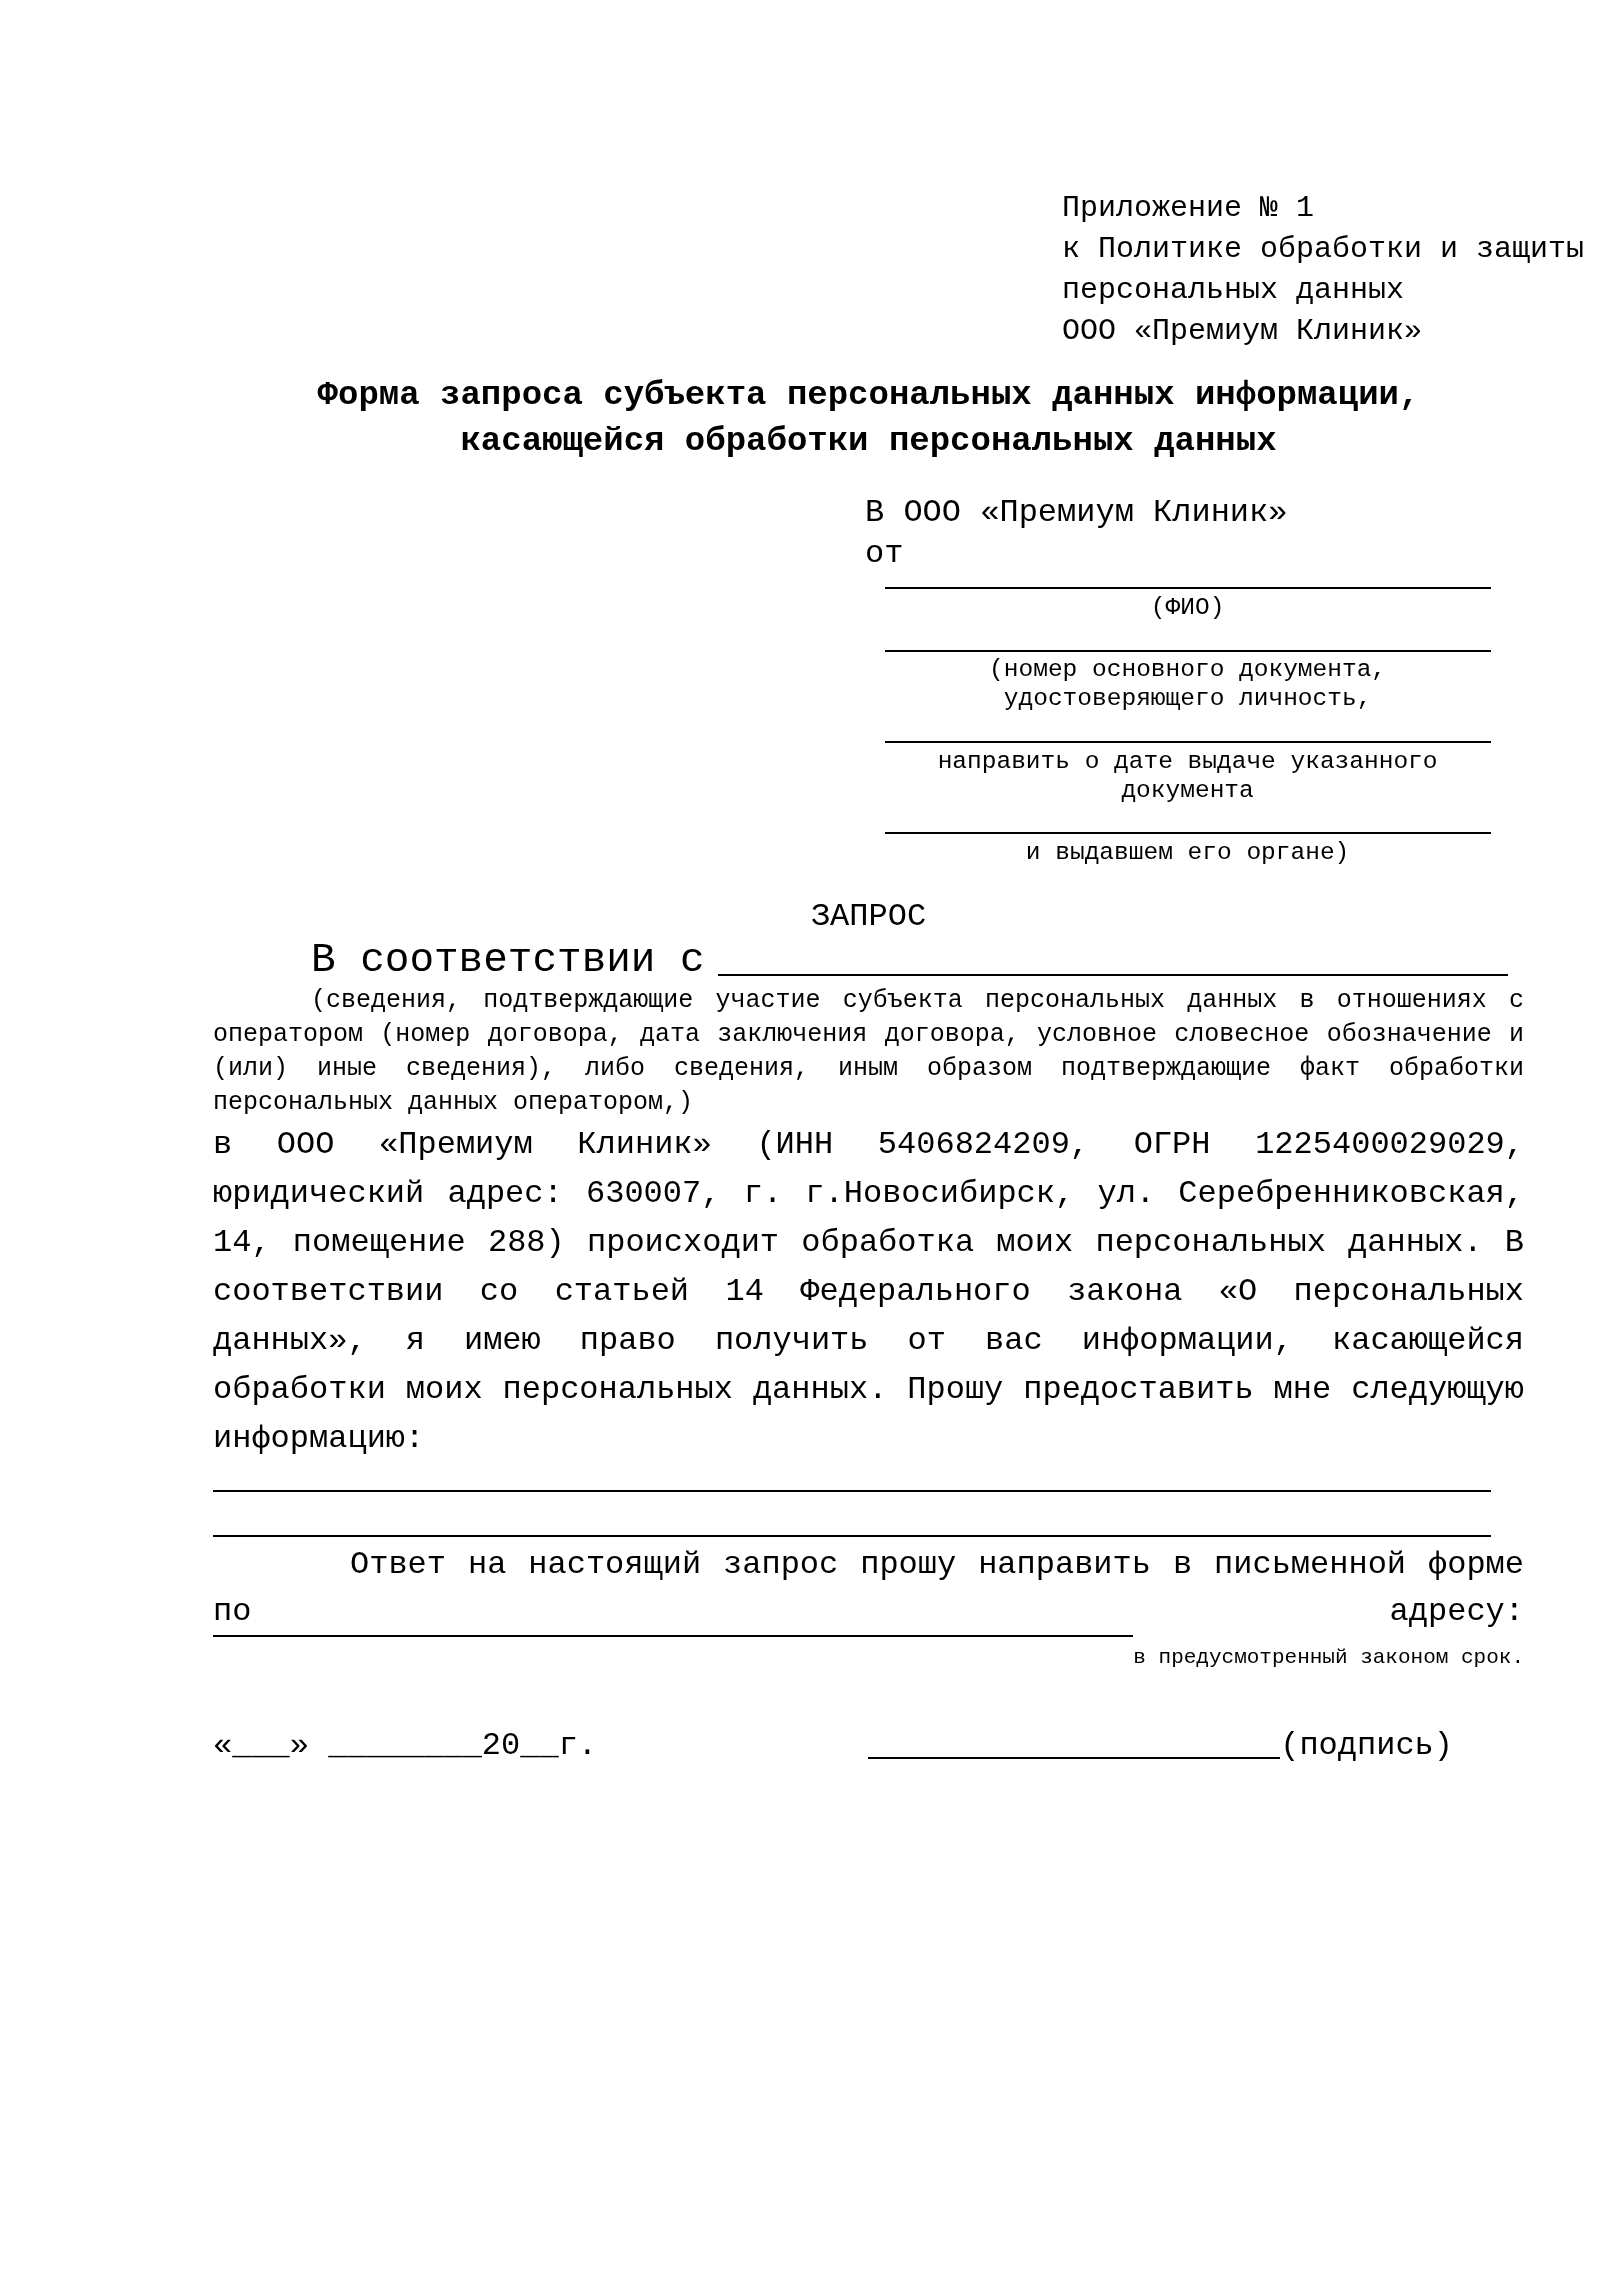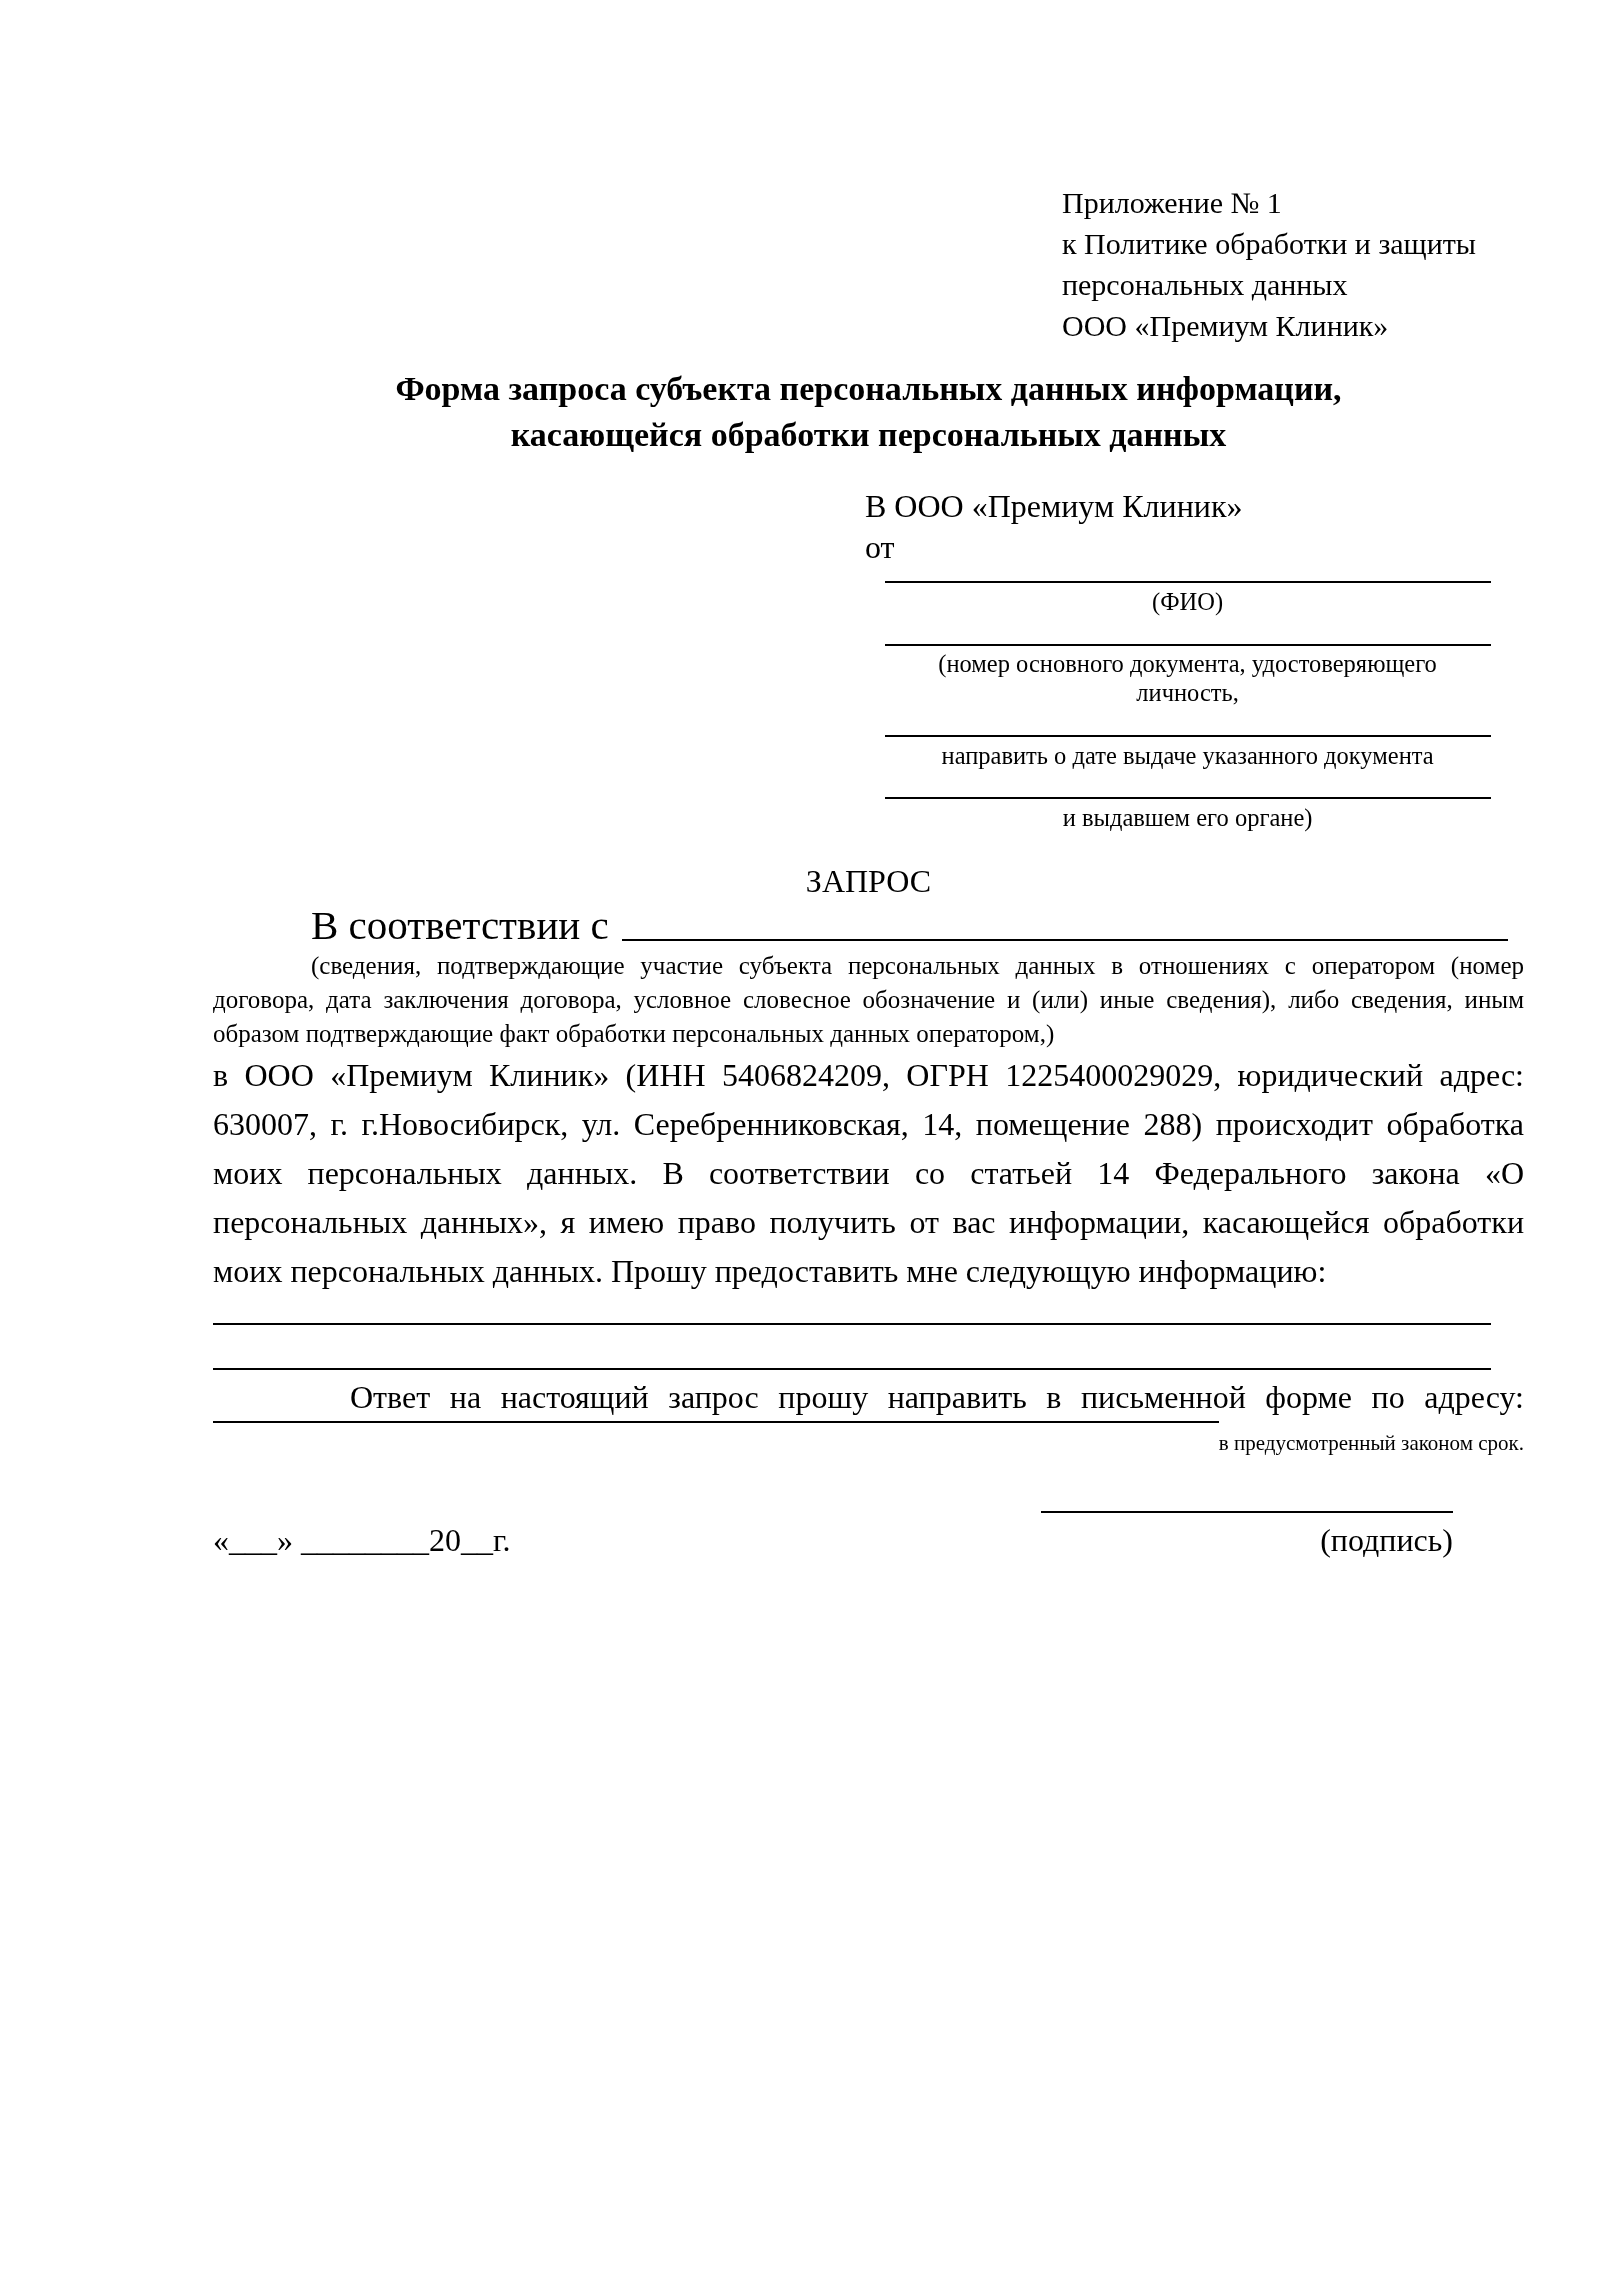--- a/index.html
+++ b/index.html
@@ -10,22 +10,23 @@
     width:1621px;
     height:2294px;
     background:#ffffff;
     color:#000000;
     font-family:"Liberation Serif", "DejaVu Serif", serif;
     overflow:hidden;
   }
   .content {
     position:absolute;
     left:213px;
-    top:6px;
+    top:12px;
     width:1311px;
+    font-family:Liberation Mono, monospace;
   }
 
   
   .appendix {
     margin-top:176px;
     margin-left:849px;
     font-size:30px;
     line-height:41px;
     white-space:nowrap;
   }
@@ -140,21 +141,20 @@
     justify-content:space-between;
     align-items:flex-end;
     font-size:32px;
     line-height:41px;
   }
   .date-blank { white-space:nowrap; }
   .sig-group {
     display:flex;
     align-items:flex-end;
     margin-right:71px;
-    flex-direction:column;
   }
   .sig-line {
     width:412px;
     border-bottom:2.9px solid #000;
     margin-bottom:6.9px;
   }
   .sig-cap { white-space:nowrap; }
 </style>
 </head>
 <body>

